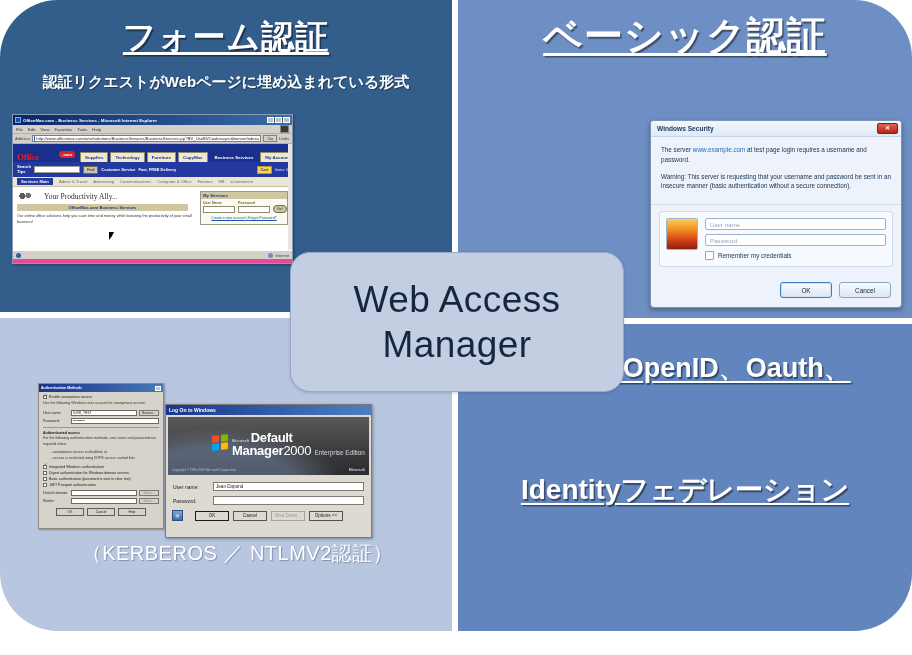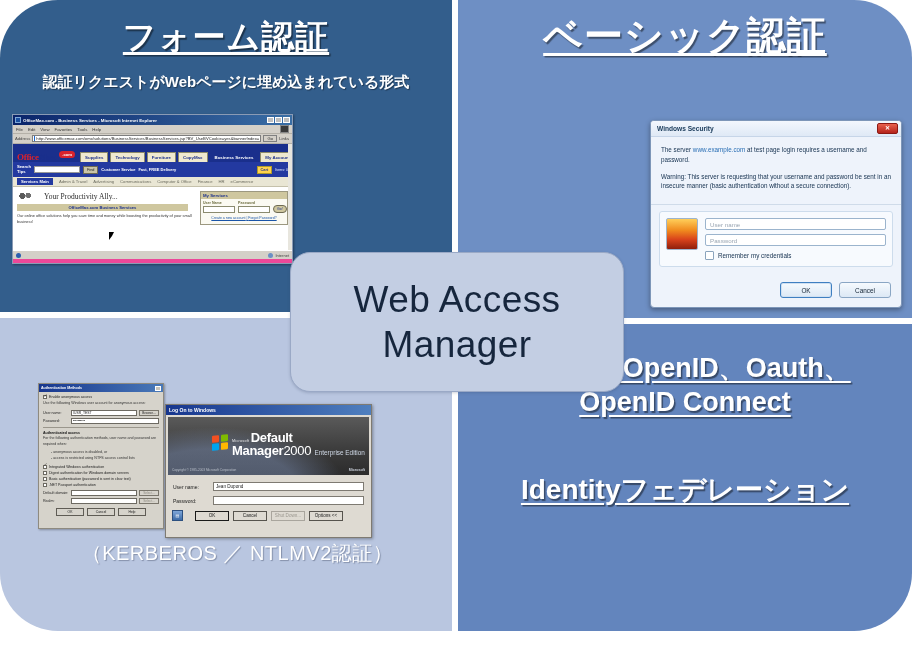--- a/index.html
+++ b/index.html
@@ -458,21 +458,20 @@
     <div class="quad-title" id="title-basic">ベーシック認証</div>
   </div>
 
   <div class="panel" id="panel-iis">
     <div id="kerberos-line">（KERBEROS ／ NTLMV2認証）</div>
   </div>
 
   <div class="panel" id="panel-saml">
     <div class="quad-title" id="title-saml">
       <div>SAML、OpenID、Oauth、</div>
-      <div>OpenID Connect</div>
     </div>
     <div class="quad-title" id="title-identity">Identityフェデレーション</div>
   </div>
 
   <div id="ie-window">
     <div class="ie-titlebar">
       <span class="ie-title-ico"></span>
       <span>OfficeMax.com - Business Services - Microsoft Internet Explorer</span>
       <span class="ie-title-btns">
         <span></span>

